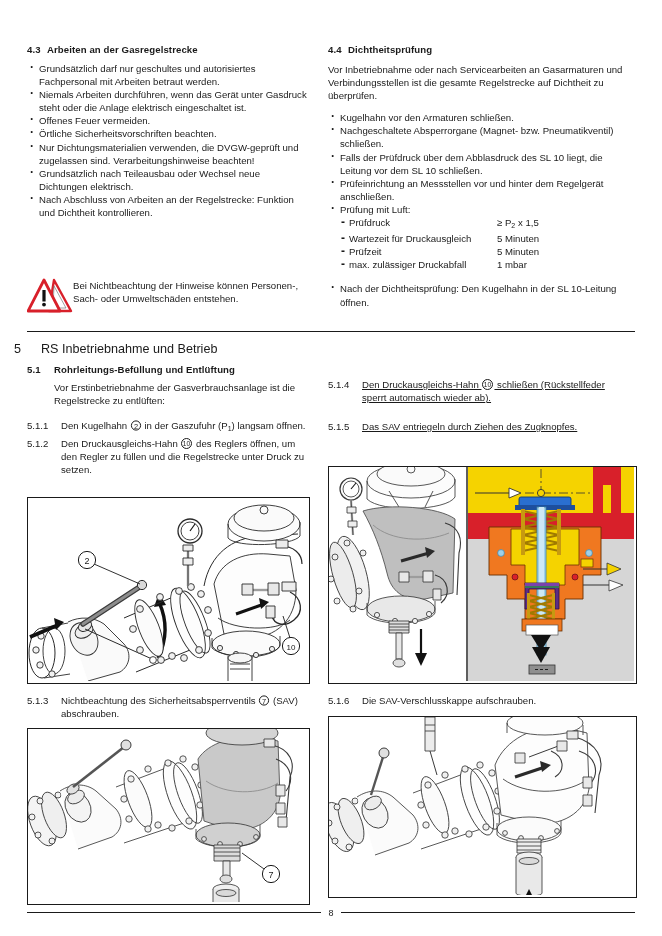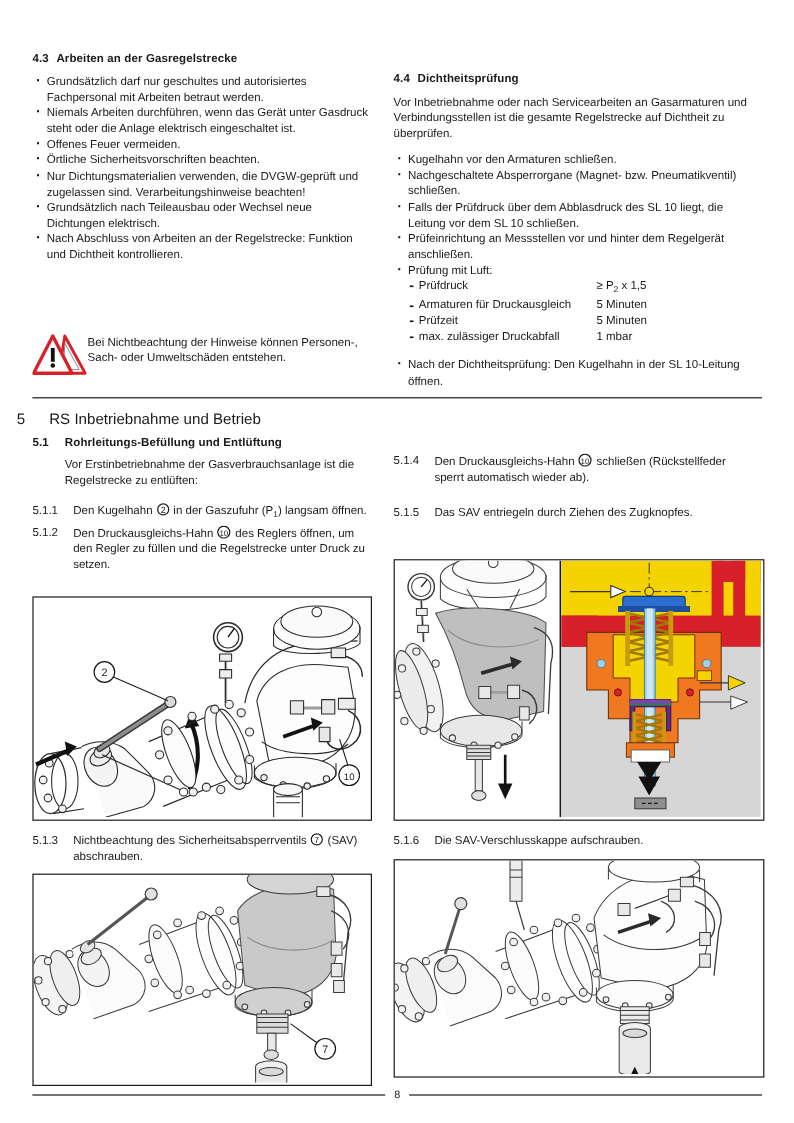--- a/index.html
+++ b/index.html
@@ -176,38 +176,38 @@
 
         <path d="M17 3 L33 34 L1 34 Z" fill="#ffffff" stroke="#d8202a" stroke-width="2.8" stroke-linejoin="round"></path>
         <path d="M17 9 L28 30.5 L6 30.5 Z" fill="#ffffff" stroke="none"></path>
         <rect x="15.4" y="13" width="3.2" height="11.5" fill="#111"></rect>
         <circle cx="17" cy="27.6" r="1.9" fill="#111"></circle>
       </svg>
     </div>
     <div class="warn-txt">Bei Nichtbeachtung der Hinweise können Personen-, Sach- oder Umweltschäden entstehen.</div>
   </div>
 
-  <div class="col-r" style="top:44px;margin-top:16px;">
+  <div class="col-r" style="top:44px;">
     <div class="h-sub">
       <span class="num">4.4</span><span>Dichtheitsprüfung</span>
     </div>
     <div class="body-t" style="margin-top:8px;">Vor Inbetriebnahme oder nach Servicearbeiten an Gasarmaturen und Verbindungsstellen ist die gesamte Regelstrecke auf Dichtheit zu überprüfen.</div>
     <ul class="bullets" style="margin-top:9px;">
       <li>Kugelhahn vor den Armaturen schließen.</li>
       <li>Nachgeschaltete Absperrorgane (Magnet- bzw. Pneumatikventil) schließen.</li>
       <li>Falls der Prüfdruck über dem Abblasdruck des SL 10 liegt, die Leitung vor dem SL 10 schließen.</li>
       <li>Prüfeinrichtung an Messstellen vor und hinter dem Regelgerät anschließen.</li>
       <li>
         <span>Prüfung mit Luft:</span>
         <ul class="dashlist" style="margin-top:0;">
           <li>
             <span style="display:inline-block;width:148px;">Prüfdruck</span><span><span>≥ P</span><span class="sub">2</span><span> x 1,5</span></span>
           </li>
           <li>
-            <span style="display:inline-block;width:148px;">Armaturen für Druckausgleich</span><span>5 Minuten</span>
+            <span style="display:inline-block;width:148px;">Wartezeit für Druckausgleich</span><span>5 Minuten</span>
           </li>
           <li>
             <span style="display:inline-block;width:148px;">Prüfzeit</span><span>5 Minuten</span>
           </li>
           <li>
             <span style="display:inline-block;width:148px;">max. zulässiger Druckabfall</span><span>1 mbar</span>
           </li>
         </ul>
       </li>
     </ul>
@@ -237,21 +237,21 @@
         </svg><span> in der Gaszufuhr (P</span><span class="sub">1</span><span>) langsam öffnen.</span>
     </div>
     <div class="numitem">
       <span class="nlab">5.1.2</span><span>Den Druckausgleichs-Hahn </span><svg width="13" height="11" viewBox="0 0 13 11" style="vertical-align:-1.5px;">
           <circle class="callout-c" cx="6.5" cy="5.5" r="5"></circle>
           <text class="callout-t" x="6.5" y="8.4" style="font-size:6.6px;">10</text>
         </svg><span> des Reglers öffnen, um den Regler zu füllen und die Regelstrecke unter Druck zu setzen.</span>
     </div>
   </div>
 
-  <div class="col-r" style="top:378px;">
+  <div class="col-r" style="top:378px;text-decoration:underline;">
     <div class="numitem">
       <span class="nlab">5.1.4</span><span>Den Druckausgleichs-Hahn </span><svg width="13" height="11" viewBox="0 0 13 11" style="vertical-align:-1.5px;">
           <circle class="callout-c" cx="6.5" cy="5.5" r="5"></circle>
           <text class="callout-t" x="6.5" y="8.4" style="font-size:6.6px;">10</text>
         </svg><span> schließen (Rückstellfeder sperrt automatisch wieder ab).</span>
     </div>
     <div class="numitem" style="margin-top:16px;">
       <span class="nlab">5.1.5</span><span>Das SAV entriegeln durch Ziehen des Zugknopfes.</span>
     </div>
   </div>

